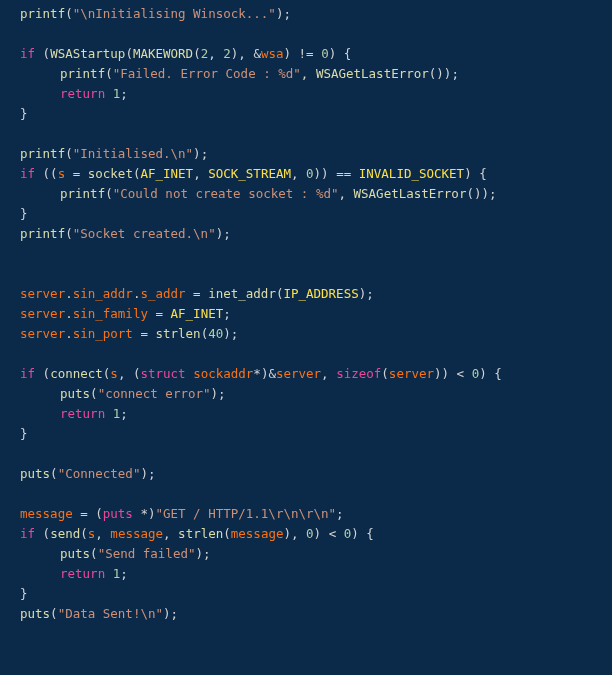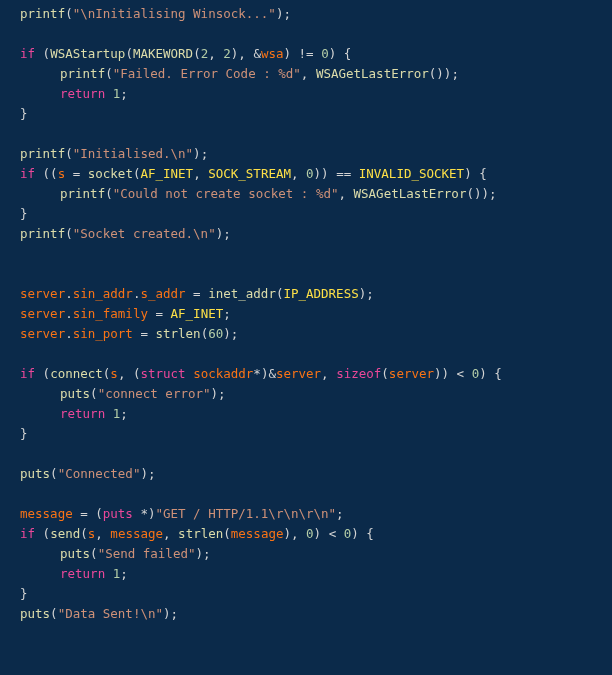--- a/index.html
+++ b/index.html
@@ -42,21 +42,21 @@
 <span class="blank"></span>
 <span class="indent1"><span class="fn">printf</span><span class="op">(</span><span class="str">"Initialised.\n"</span><span class="op">)</span><span class="op">;</span></span>
 <span class="indent1"><span class="kw">if</span><span class="op"> </span><span class="op">((</span><span class="id">s</span><span class="op"> = </span><span class="fn">socket</span><span class="op">(</span><span class="mac">AF_INET</span><span class="op">, </span><span class="mac">SOCK_STREAM</span><span class="op">, </span><span class="num">0</span><span class="op">))</span><span class="op"> == </span><span class="mac">INVALID_SOCKET</span><span class="op">)</span><span class="op"> {</span></span>
 <span class="indent2"><span class="fn">printf</span><span class="op">(</span><span class="str">"Could not create socket : %d"</span><span class="op">, </span><span class="fn">WSAGetLastError</span><span class="op">()</span><span class="op">)</span><span class="op">;</span></span>
 <span class="indent1"><span class="op">}</span></span>
 <span class="indent1"><span class="fn">printf</span><span class="op">(</span><span class="str">"Socket created.\n"</span><span class="op">)</span><span class="op">;</span></span>
 <span class="blank"></span>
 <span class="blank"></span>
 <span class="indent1"><span class="id">server</span><span class="op">.</span><span class="id">sin_addr</span><span class="op">.</span><span class="id">s_addr</span><span class="op"> = </span><span class="fn">inet_addr</span><span class="op">(</span><span class="mac">IP_ADDRESS</span><span class="op">)</span><span class="op">;</span></span>
 <span class="indent1"><span class="id">server</span><span class="op">.</span><span class="id">sin_family</span><span class="op"> = </span><span class="mac">AF_INET</span><span class="op">;</span></span>
-<span class="indent1"><span class="id">server</span><span class="op">.</span><span class="id">sin_port</span><span class="op"> = </span><span class="fn">strlen</span><span class="op">(</span><span class="num">60</span><span class="op">)</span><span class="op">;</span></span>
+<span class="indent1"><span class="id">server</span><span class="op">.</span><span class="id">sin_port</span><span class="op"> = </span><span class="fn">strlen</span><span class="op">(</span><span class="num">40</span><span class="op">)</span><span class="op">;</span></span>
 <span class="blank"></span>
 <span class="indent1"><span class="kw">if</span><span class="op"> (</span><span class="fn">connect</span><span class="op">(</span><span class="id">s</span><span class="op">, </span><span class="op">(</span><span class="kw">struct</span><span class="id"> sockaddr</span><span class="op">*</span><span class="op">)</span><span class="op">&amp;</span><span class="id">server</span><span class="op">, </span><span class="kw">sizeof</span><span class="op">(</span><span class="id">server</span><span class="op">))</span><span class="op"> &lt; </span><span class="num">0</span><span class="op">)</span><span class="op"> {</span></span>
 <span class="indent2"><span class="fn">puts</span><span class="op">(</span><span class="str">"connect error"</span><span class="op">)</span><span class="op">;</span></span>
 <span class="indent2"><span class="kw">return </span><span class="num">1</span><span class="op">;</span></span>
 <span class="indent1"><span class="op">}</span></span>
 <span class="blank"></span>
 <span class="indent1"><span class="fn">puts</span><span class="op">(</span><span class="str">"Connected"</span><span class="op">)</span><span class="op">;</span></span>
 <span class="blank"></span>
 <span class="indent1"><span class="id">message</span><span class="op"> = </span><span class="op">(</span><span class="kw">puts</span><span class="op"> *)</span><span class="str">"GET / HTTP/1.1\r\n\r\n"</span><span class="op">;</span></span>
 <span class="indent1"><span class="kw">if</span><span class="op"> (</span><span class="fn">send</span><span class="op">(</span><span class="id">s</span><span class="op">, </span><span class="id">message</span><span class="op">, </span><span class="fn">strlen</span><span class="op">(</span><span class="id">message</span><span class="op">)</span><span class="op">, </span><span class="num">0</span><span class="op">)</span><span class="op"> &lt; </span><span class="num">0</span><span class="op">)</span><span class="op"> {</span></span>

